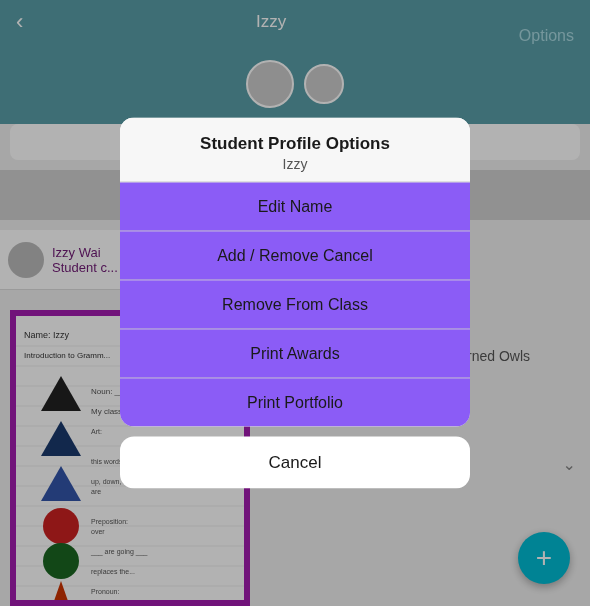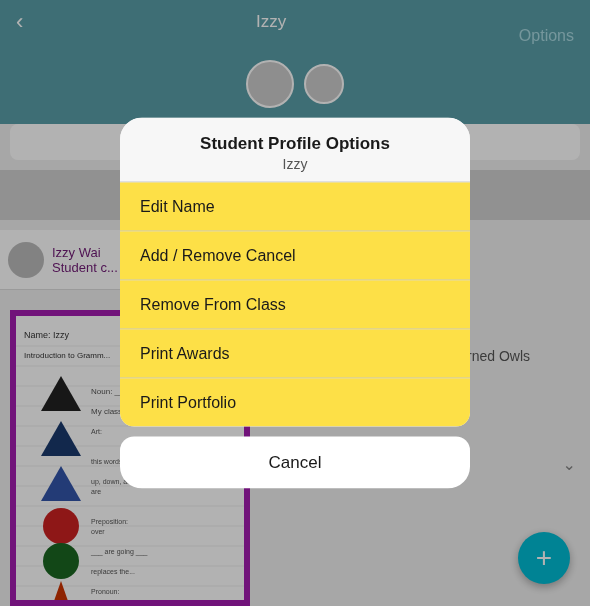--- a/index.html
+++ b/index.html
@@ -197,21 +197,21 @@
 
     
     .modal {
       position: absolute;
       top: 50%;
       left: 50%;
       transform: translate(-50%, -50%);
       width: 350px;
       background: transparent;
       z-index: 20;
-      border-radius: 22px;
+      border-radius: 10px;
       overflow: hidden;
     }
 
     .modal-main {
       background: #f7f7f7;
       border-radius: 14px;
       overflow: hidden;
       margin-bottom: 10px;
     }
 
@@ -233,22 +233,22 @@
       margin-top: 2px;
     }
 
     .modal-divider {
       height: 1px;
       background: #c8c8c8;
       margin: 0;
     }
 
     .modal-item {
-      background: #fde047;
-      text-align: left;
+      background: #8b5cf6;
+      text-align: center;
       padding: 15px 20px;
       font-size: 16px;
       color: #1a1a1a;
       cursor: pointer;
       border-bottom: 1px solid #c8c8c8;
     }
 
     .modal-item:last-child {
       border-bottom: none;
     }

